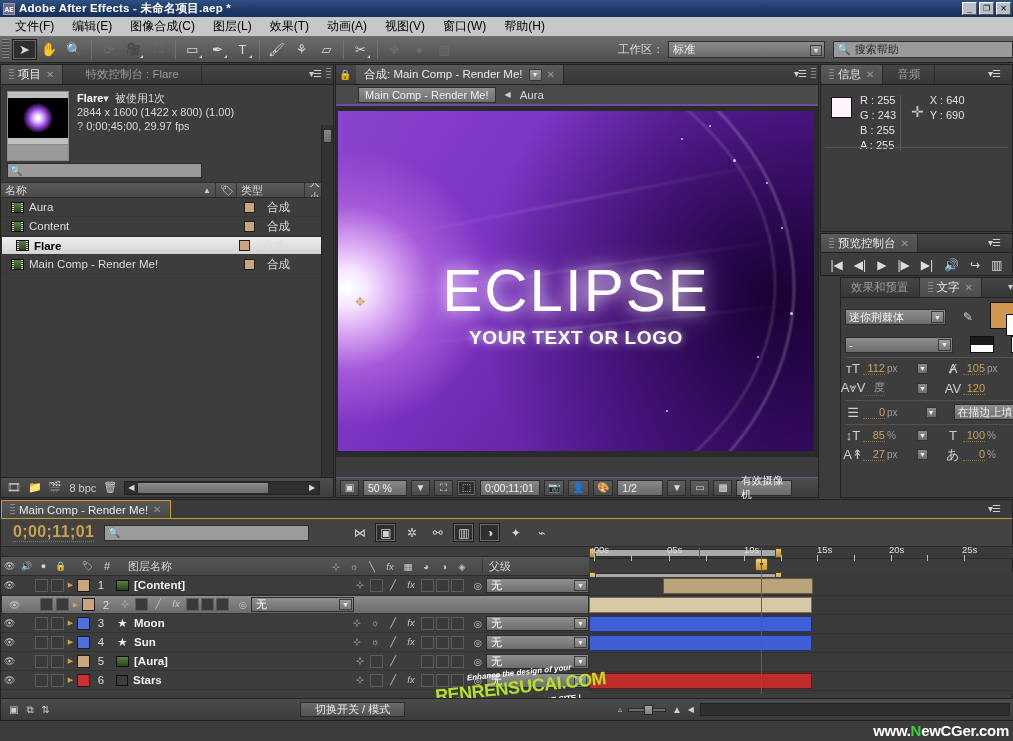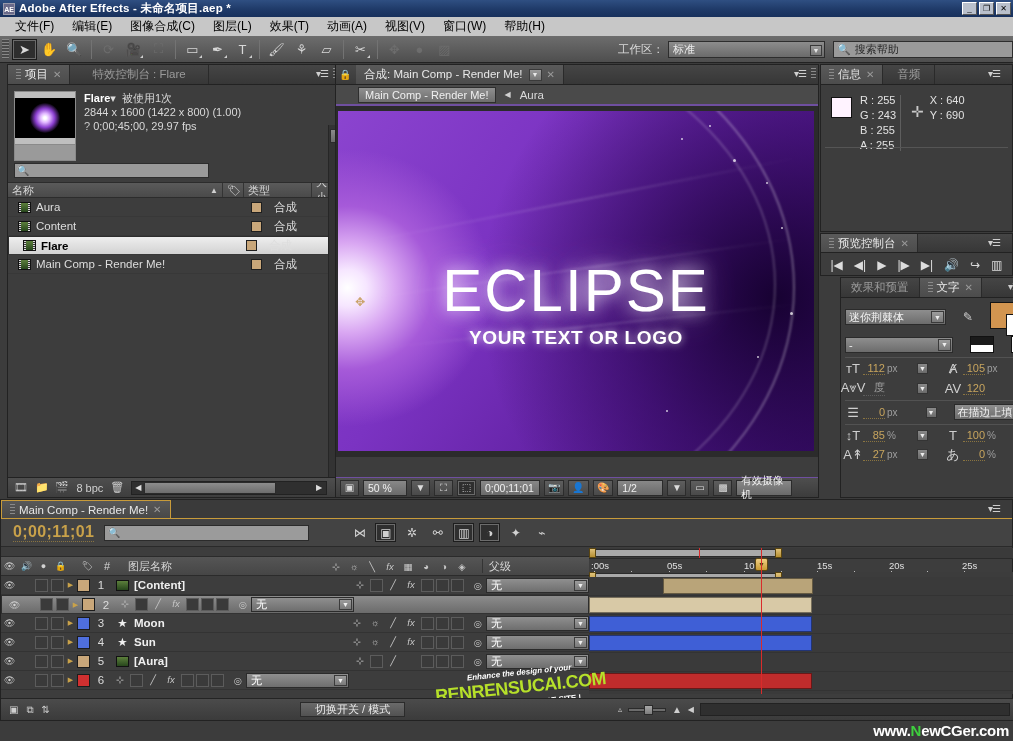--- a/index.html
+++ b/index.html
@@ -78,21 +78,21 @@
     border-right:1px solid #2a2a2a;background:linear-gradient(#454545,#373737);}
   .tab.active{background:linear-gradient(#5a5a5a,#4c4c4c);color:#e8e8e8;}
   .tab .x{margin-left:5px;color:#9a9a9a;font-size:10px;}
   .tab .grip{width:5px;height:11px;margin-right:4px;
     background:repeating-linear-gradient(#8a8a8a,#8a8a8a 1px,transparent 1px,transparent 3px);}
   .panelmenu{position:absolute;right:12px;top:3px;color:#cfcfcf;font-size:10px;letter-spacing:-1px;}
   .pgrip{position:absolute;right:2px;top:3px;width:5px;height:12px;
     background:repeating-linear-gradient(#8a8a8a,#8a8a8a 1px,transparent 1px,transparent 3px);}
 
   
-  #project{left:0;top:64px;width:334px;height:434px;margin-left:7px;}
+  #project{left:0;top:64px;width:334px;height:434px;}
   #proj-info{display:flex;padding:6px 4px 4px 6px;height:78px;}
   #proj-thumb{width:62px;height:54px;border:1px solid #8a8a8a;background:#000;position:relative;overflow:hidden;}
   #proj-thumb .band{position:absolute;left:0;width:100%;height:7px;background:#bfbfbf;}
   #proj-thumb .glow{position:absolute;left:50%;top:50%;width:30px;height:30px;transform:translate(-50%,-50%);
     border-radius:50%;background:radial-gradient(circle,#fff 6%,#e0b6ff 22%,#8b3fd0 45%,rgba(50,0,90,0) 72%);}
   #proj-thumb-shadow{width:62px;height:16px;border:1px solid #8a8a8a;border-top:none;background:#9a9a9a;}
   #proj-meta{margin-left:8px;font-size:11px;line-height:14px;color:#d8d8d8;}
   #proj-meta .nm{font-weight:bold;color:#fff;}
   #proj-search{margin:0 0 4px 6px;width:195px;height:15px;background:#9a9a9a;border:1px solid #2d2d2d;
     display:flex;align-items:center;padding-left:2px;color:#333;font-size:10px;}
@@ -180,21 +180,21 @@
     border-bottom:1px dotted #8a7440;letter-spacing:.4px;}
   #tl-search{width:205px;height:16px;background:#9b9b9b;border:1px solid #2b2b2b;
     display:flex;align-items:center;padding-left:3px;color:#333;font-size:10px;}
   #tl-tools{display:flex;align-items:center;gap:5px;margin-left:40px;}
   .tlico{width:21px;height:19px;display:flex;align-items:center;justify-content:center;
     color:#d2d2d2;font-size:12px;border:1px solid transparent;}
   .tlico.on{background:#2f2f2f;border-color:#1d1d1d;box-shadow:inset 0 0 0 1px #6c6c6c;}
   #tl-wa{position:absolute;left:588px;top:48px;width:425px;height:11px;background:#3a3a3a;border-bottom:1px solid #2a2a2a;}
   #tl-wa .bar{position:absolute;left:3px;top:1px;height:8px;background:#a9a9a9;border:1px solid #2b2b2b;}
   .wahandle{position:absolute;top:0px;width:7px;height:10px;background:linear-gradient(#e0c27a,#b68f33);border:1px solid #5a4510;}
-  #tl-ticks{position:absolute;left:588px;top:59px;width:425px;height:18px;color:#e0e0e0;font-size:9.5px;}
+  #tl-ticks{position:absolute;left:588px;top:43px;width:425px;height:18px;color:#e0e0e0;font-size:9.5px;}
   #tl-ticks .tk{position:absolute;top:1px;}
   #tl-ticks .tkm{position:absolute;top:12px;width:1px;height:6px;background:#bdbdbd;}
   #tl-hdr{position:absolute;left:0;top:56px;width:588px;height:20px;background:linear-gradient(#555,#464646);
     border-top:1px solid #2b2b2b;border-bottom:1px solid #2b2b2b;display:flex;align-items:center;
     font-size:11px;color:#d6d6d6;}
   .lrow{height:19px;display:flex;align-items:center;border-bottom:1px solid #333;font-size:11.5px;}
   .lrow.sel .namecell{background:linear-gradient(#efefef,#d4d4d4);color:#000;}
   .eye{width:17px;text-align:center;color:#d2d2d2;font-size:9px;}
   .sqr{width:13px;height:13px;background:#3a3a3a;border:1px solid #5c5c5c;}
   .lcolor{width:13px;height:13px;border:1px solid #1c1c1c;}
@@ -841,20 +841,24 @@
     </div>
 
     <div class="lrow">
       <span class="eye">👁</span>
       <span style="width:17px"></span>
         <span class="sqr"></span>
       <span class="sqr" style="margin-left:3px"></span>
       <span style="width:13px;text-align:center;color:#c9a24a;font-size:7px">▶</span>
       <span class="lcolor" style="background:#d03030"></span>
       <span class="lnum">6</span>
+      <span class="namecell">
+        <span style="width:12px;height:11px;border:1px solid #0d0d0d;background:#3d3d3d;margin-right:5px"></span>
+        <span>Stars</span>
+      </span>
       <span style="display:flex;gap:2px;padding-right:6px">
         <span class="sw">⊹</span>
         <span class="sqr"></span>
         <span class="sw">╱</span>
         <span class="sw" style="font-style:italic">fx</span>
         <span class="sqr"></span>
         <span class="sqr"></span>
         <span class="sqr"></span>
       </span>
       <span class="sw">◎</span>

